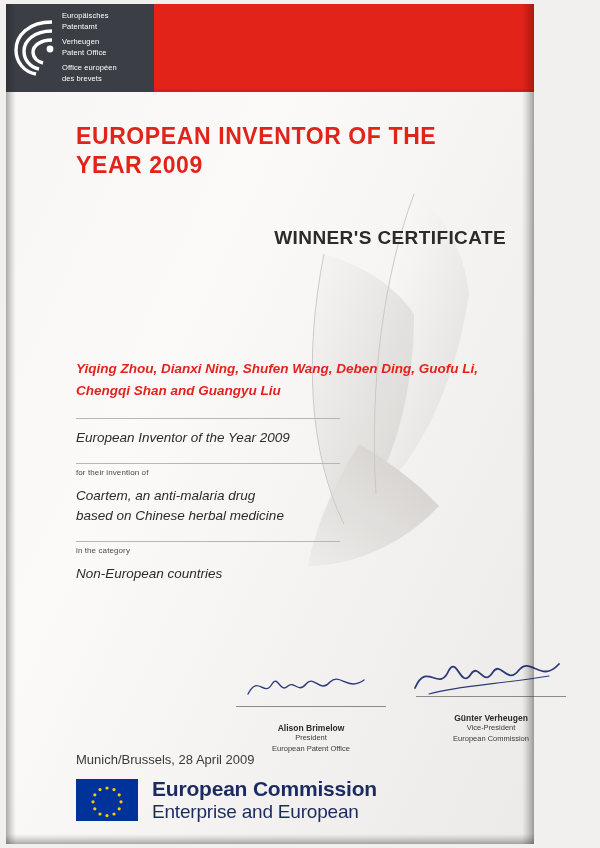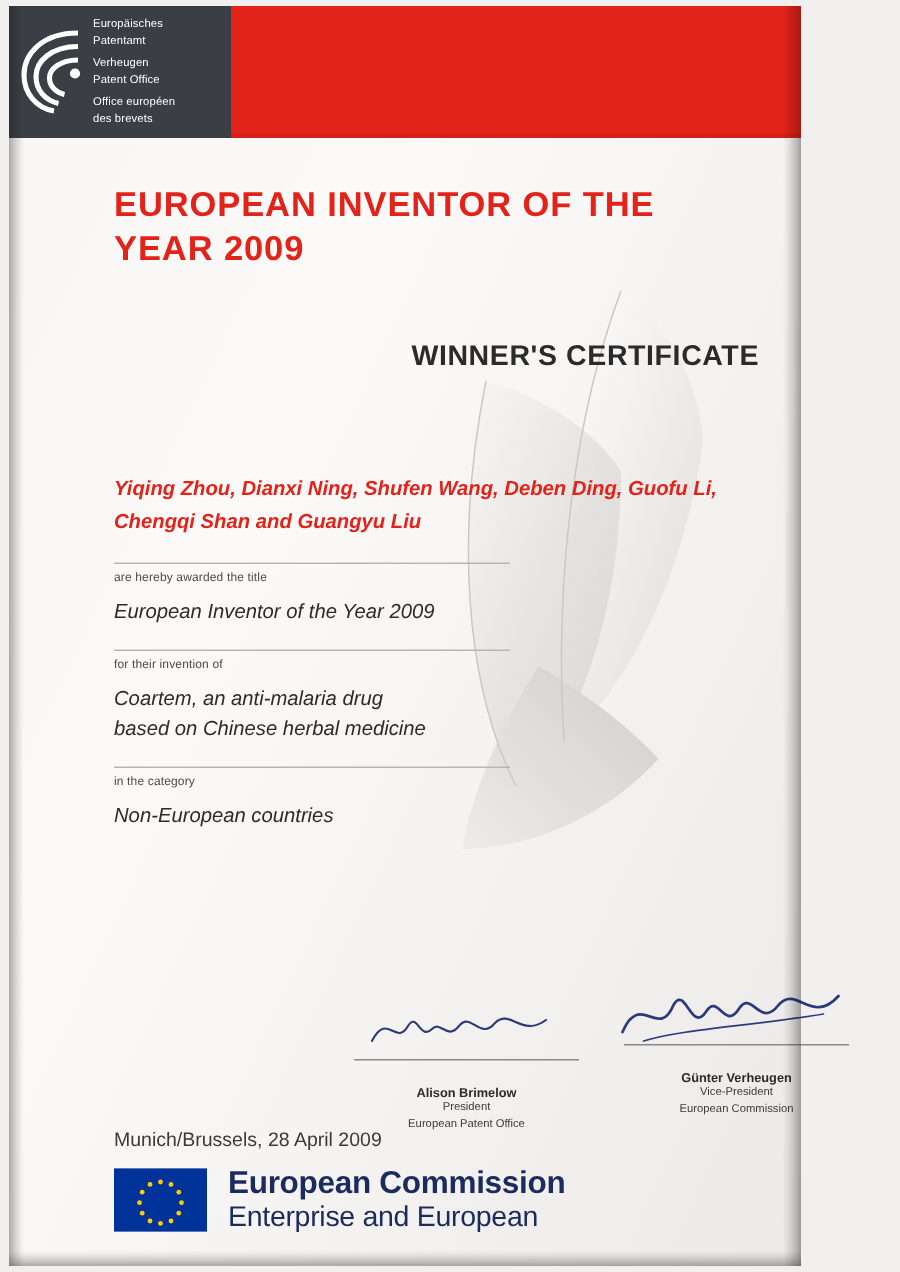--- a/index.html
+++ b/index.html
@@ -100,21 +100,21 @@
   .subtitle {
     margin-top: 46px;
     color: #2b2b2b;
     font-size: 19px;
     font-weight: bold;
     letter-spacing: 0.4px;
     text-transform: uppercase;
     text-align: right;
   }
   .winners {
-    margin-top: 66px;
+    margin-top: 109px;
     color: #e2231a;
     font-size: 13.5px;
     font-weight: bold;
     font-style: italic;
     line-height: 1.62;
   }
   .field {
     margin-top: 16px;
     width: 264px;
   }
@@ -268,21 +268,20 @@
     <div class="content">
       <div class="title">EUROPEAN INVENTOR OF THE YEAR 2009</div>
       <div class="subtitle">WINNER'S CERTIFICATE</div>
 
       <div class="winners">Yiqing Zhou, Dianxi Ning,
 Shufen Wang, Deben Ding, Guofu Li,
 Chengqi Shan and Guangyu Liu</div>
 
       <div class="field">
         <div class="rule"></div>
-        <div class="label">are hereby awarded the title</div>
         <div class="value">European Inventor of the Year 2009</div>
       </div>
 
       <div class="field">
         <div class="rule"></div>
         <div class="label">for their invention of</div>
         <div class="value">Coartem, an anti-malaria drug
 based on Chinese herbal medicine</div>
       </div>
 

